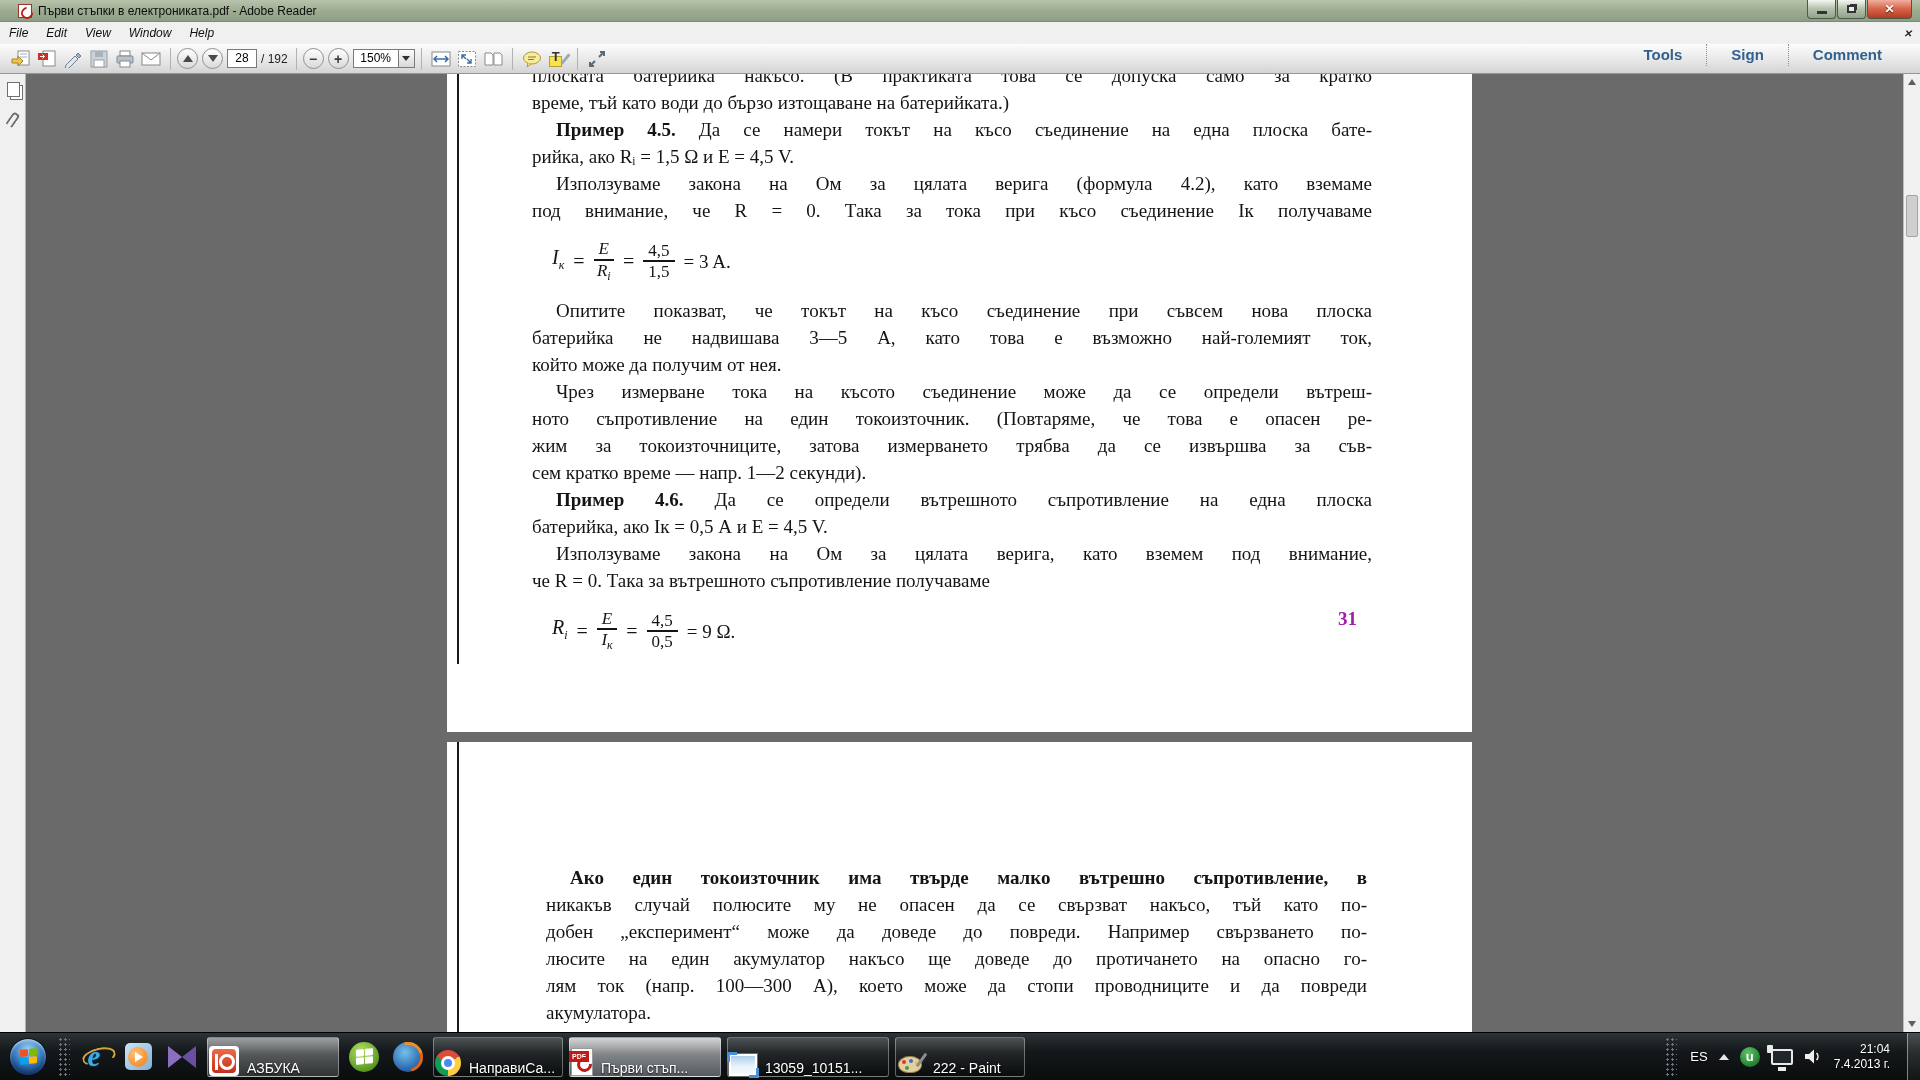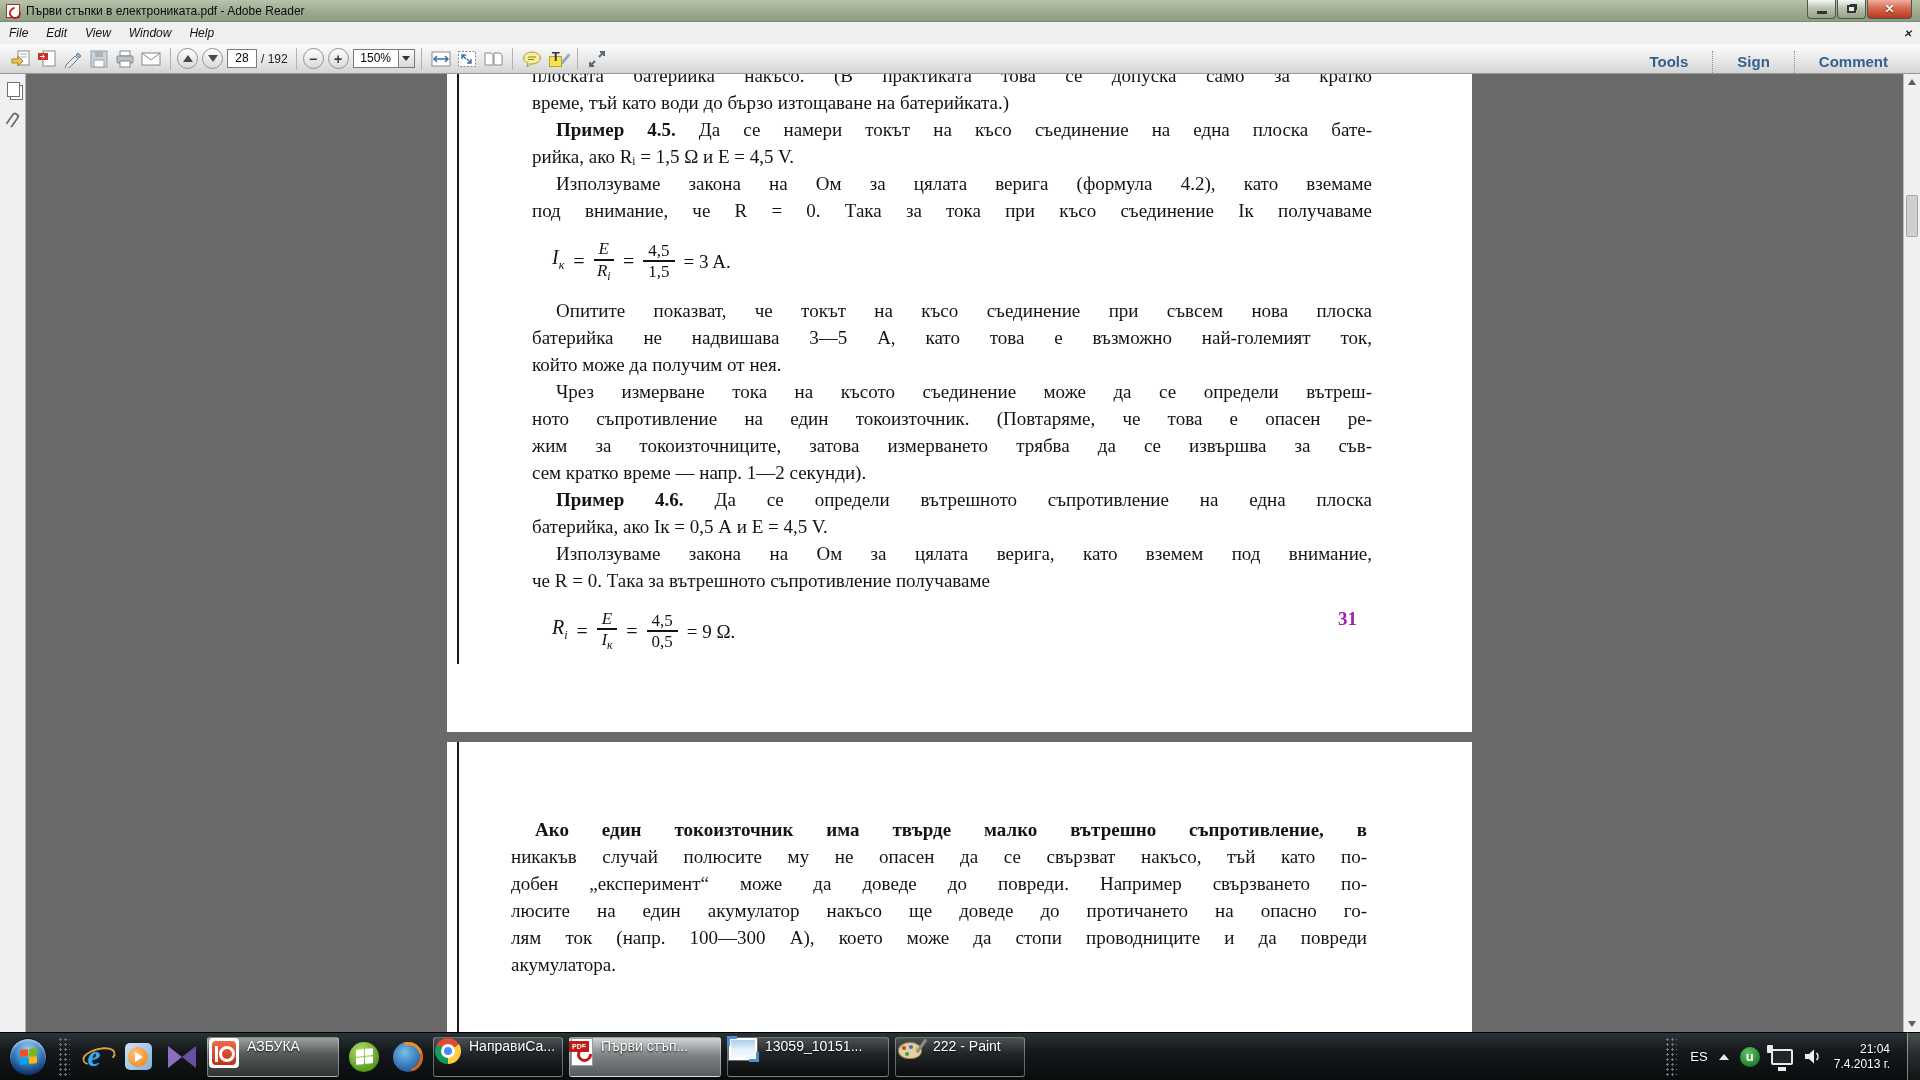--- a/index.html
+++ b/index.html
@@ -2,21 +2,21 @@
 <html><head>
 <meta charset="utf-8">
 <style>
   * { margin:0; padding:0; box-sizing:border-box; }
   html,body { width:1920px; height:1080px; overflow:hidden; }
   body { font-family:"Liberation Sans", sans-serif; background:#6a6a6a; position:relative; }
 
   
   .titlebar { position:absolute; top:0; left:0; right:0; height:22px;
     background:linear-gradient(to bottom,#b7c3aa,#9cab90 55%,#8e9e84);
-    display:flex; align-items:center; padding-left:6px; border-bottom:1px solid #7d8a74; }
+    display:flex; align-items:center; padding-left:18px; border-bottom:1px solid #7d8a74; }
   .titlebar .apptitle { font-size:12px; color:#0c0c0c; margin-left:6px; }
   .pdf-appicon { width:14px; height:14px; background:#fff; border:1px solid #9a3530; position:relative; }
   .pdf-appicon::after { content:""; position:absolute; left:2px; top:2px; width:8px; height:8px;
     border:2px solid #c11b17; border-radius:50%; border-top-color:transparent; transform:rotate(40deg); }
   .winbtns { position:absolute; right:8px; top:0; display:flex; }
   .winbtn { height:19px; width:29px; border:1px solid #4c584a; border-top:none; border-radius:0 0 4px 4px;
     background:linear-gradient(to bottom,rgba(255,255,255,.85),rgba(205,214,201,.45) 45%,rgba(150,162,148,.35));
     display:flex; align-items:center; justify-content:center; margin-left:1px; }
   .winbtn.close { width:45px; background:linear-gradient(to bottom,#f0b0a0,#d9694e 45%,#b53a22); }
   .glyph-min { width:10px; height:3px; background:#333; margin-top:6px; }
@@ -41,41 +41,41 @@
   .tri-down { width:0; height:0; border-left:5px solid transparent; border-right:5px solid transparent; border-top:7px solid #4a4a4a; }
   .pagebox { width:30px; height:19px; background:#fff; border:1px solid #7a7a7a; font-size:12px;
     text-align:center; line-height:17px; margin:0 4px; }
   .pagetotal { font-size:12px; color:#222; margin-right:2px; }
   .mathsign { font-size:14px; font-weight:bold; color:#3c3c3c; line-height:1; }
   .zoombox { width:46px; height:19px; background:#fff; border:1px solid #7a7a7a; font-size:12px;
     text-align:center; line-height:17px; margin-left:4px; }
   .zoomdrop { width:16px; height:19px; border:1px solid #7a7a7a; border-left:none;
     background:linear-gradient(#fdfdfd,#d8d8d8); display:flex; align-items:center; justify-content:center; }
   .tri-sm { width:0; height:0; border-left:4px solid transparent; border-right:4px solid transparent; border-top:5px solid #333; }
-  .tb-right { margin-left:auto; display:flex; align-items:flex-end; height:100%; padding-right:8px; }
+  .tb-right { margin-left:auto; display:flex; align-items:flex-start; height:100%; padding-right:14px; }
   .tb-link { font-size:15px; font-weight:bold; color:#33618f; padding:0 24px; height:22px; line-height:22px; }
   .tb-link + .tb-link { border-left:1px dotted #8f8f8f; }
 
   
   .docarea { position:absolute; top:74px; left:0; right:0; bottom:48px; background:#6a6a6a; overflow:hidden; }
   .navstrip { position:absolute; left:0; top:0; bottom:0; width:26px; background:#f0f0f0; border-right:1px solid #b3b3b3; }
   .navico { width:26px; height:30px; display:flex; align-items:center; justify-content:center; }
   .pages-ic { width:13px; height:15px; border:1px solid #6f6f6f; background:#fff; box-shadow:3px 3px 0 -1px #fff, 3px 3px 0 0 #6f6f6f; }
   .clip-ic { width:8px; height:15px; border:2px solid #6f6f6f; border-radius:4px 4px 0 0; border-bottom:none; transform:rotate(35deg); }
 
   .page { position:absolute; left:447px; width:1025px; background:#fff; overflow:hidden; }
   .page1 { top:0; height:658px; }
   .page2 { top:668px; height:290px; }
   .scanline { position:absolute; left:10px; top:0; width:2px; background:#1a1a1a; }
   .page1 .scanline { height:590px; }
   .page2 .scanline { height:290px; }
 
   .pcontent { font-family:"Liberation Serif", serif; font-size:19px; line-height:27px; color:#141414; }
   .page1 .pcontent { margin-top:-12px; padding:0 100px 0 85px; }
-  .page2 .pcontent { padding:74px 105px 0 64px; }
+  .page2 .pcontent { padding:74px 105px 0 99px;margin-top:48px; }
   .tl { display:block; }
   .tl.j { text-align:justify; text-align-last:justify; }
   .tl .lead { font-weight:bold; }
   .tl.ind { text-indent:24px; }
 
   .formula { display:flex; align-items:center; gap:9px; margin:15px 0 13px 20px;
     font-family:"Liberation Serif", serif; font-size:20px; color:#141414; }
   .formula .var { font-style:italic; }
   .formula sub { font-size:12px; }
   .frac { display:inline-flex; flex-direction:column; align-items:center; font-size:17px; line-height:1.15; }
@@ -116,21 +116,21 @@
     display:flex; align-items:center; justify-content:center; }
   .wmp-ic b { width:20px; height:20px; border-radius:50%; background:radial-gradient(circle at 35% 30%,#ffc076,#ef7d12);
     display:flex; align-items:center; justify-content:center; }
   .wmp-ic b i { width:0; height:0; border-top:5px solid transparent; border-bottom:5px solid transparent; border-left:8px solid #fff; margin-left:2px; }
   .kmp-ic { display:flex; }
   .kmp-ic i { width:0; height:0; border-top:11px solid transparent; border-bottom:11px solid transparent; }
   .kmp-l { border-left:14px solid #8a6fc0; }
   .kmp-r { border-right:14px solid #6a4fa0; }
 
   .tkbtn { height:40px; margin:0 3px; border:1px solid rgba(255,255,255,.35); border-radius:3px;
-    display:flex; align-items:flex-start; gap:8px; padding:0 1px; font-size:14px;
+    display:flex; align-items:flex-end; gap:8px; padding:0 1px; font-size:14px;
     background:linear-gradient(to bottom,rgba(255,255,255,.18),rgba(255,255,255,.06) 45%,rgba(0,0,0,.15));
     text-shadow:0 1px 2px #000; }
   .tkbtn.hl { background:linear-gradient(to bottom,rgba(255,255,255,.55),rgba(255,255,255,.28) 45%,rgba(130,140,135,.3)); }
   .tkbtn.active { background:linear-gradient(to bottom,rgba(255,255,255,.8),rgba(235,240,245,.5) 45%,rgba(175,185,195,.45)); }
 
   .azb-ic { width:30px; height:30px; background:#fff; border-radius:4px; display:flex; align-items:center; justify-content:center; }
   .azb-ic b { width:24px; height:24px; border-radius:4px; background:linear-gradient(#ef6a48,#c22f18); position:relative; }
   .azb-ic b::before { content:""; position:absolute; left:7px; top:5px; width:10px; height:10px;
     border:3px solid #fff; border-radius:50%; }
   .azb-ic b::after { content:""; position:absolute; left:3px; top:5px; width:3px; height:16px; background:#fff; }

